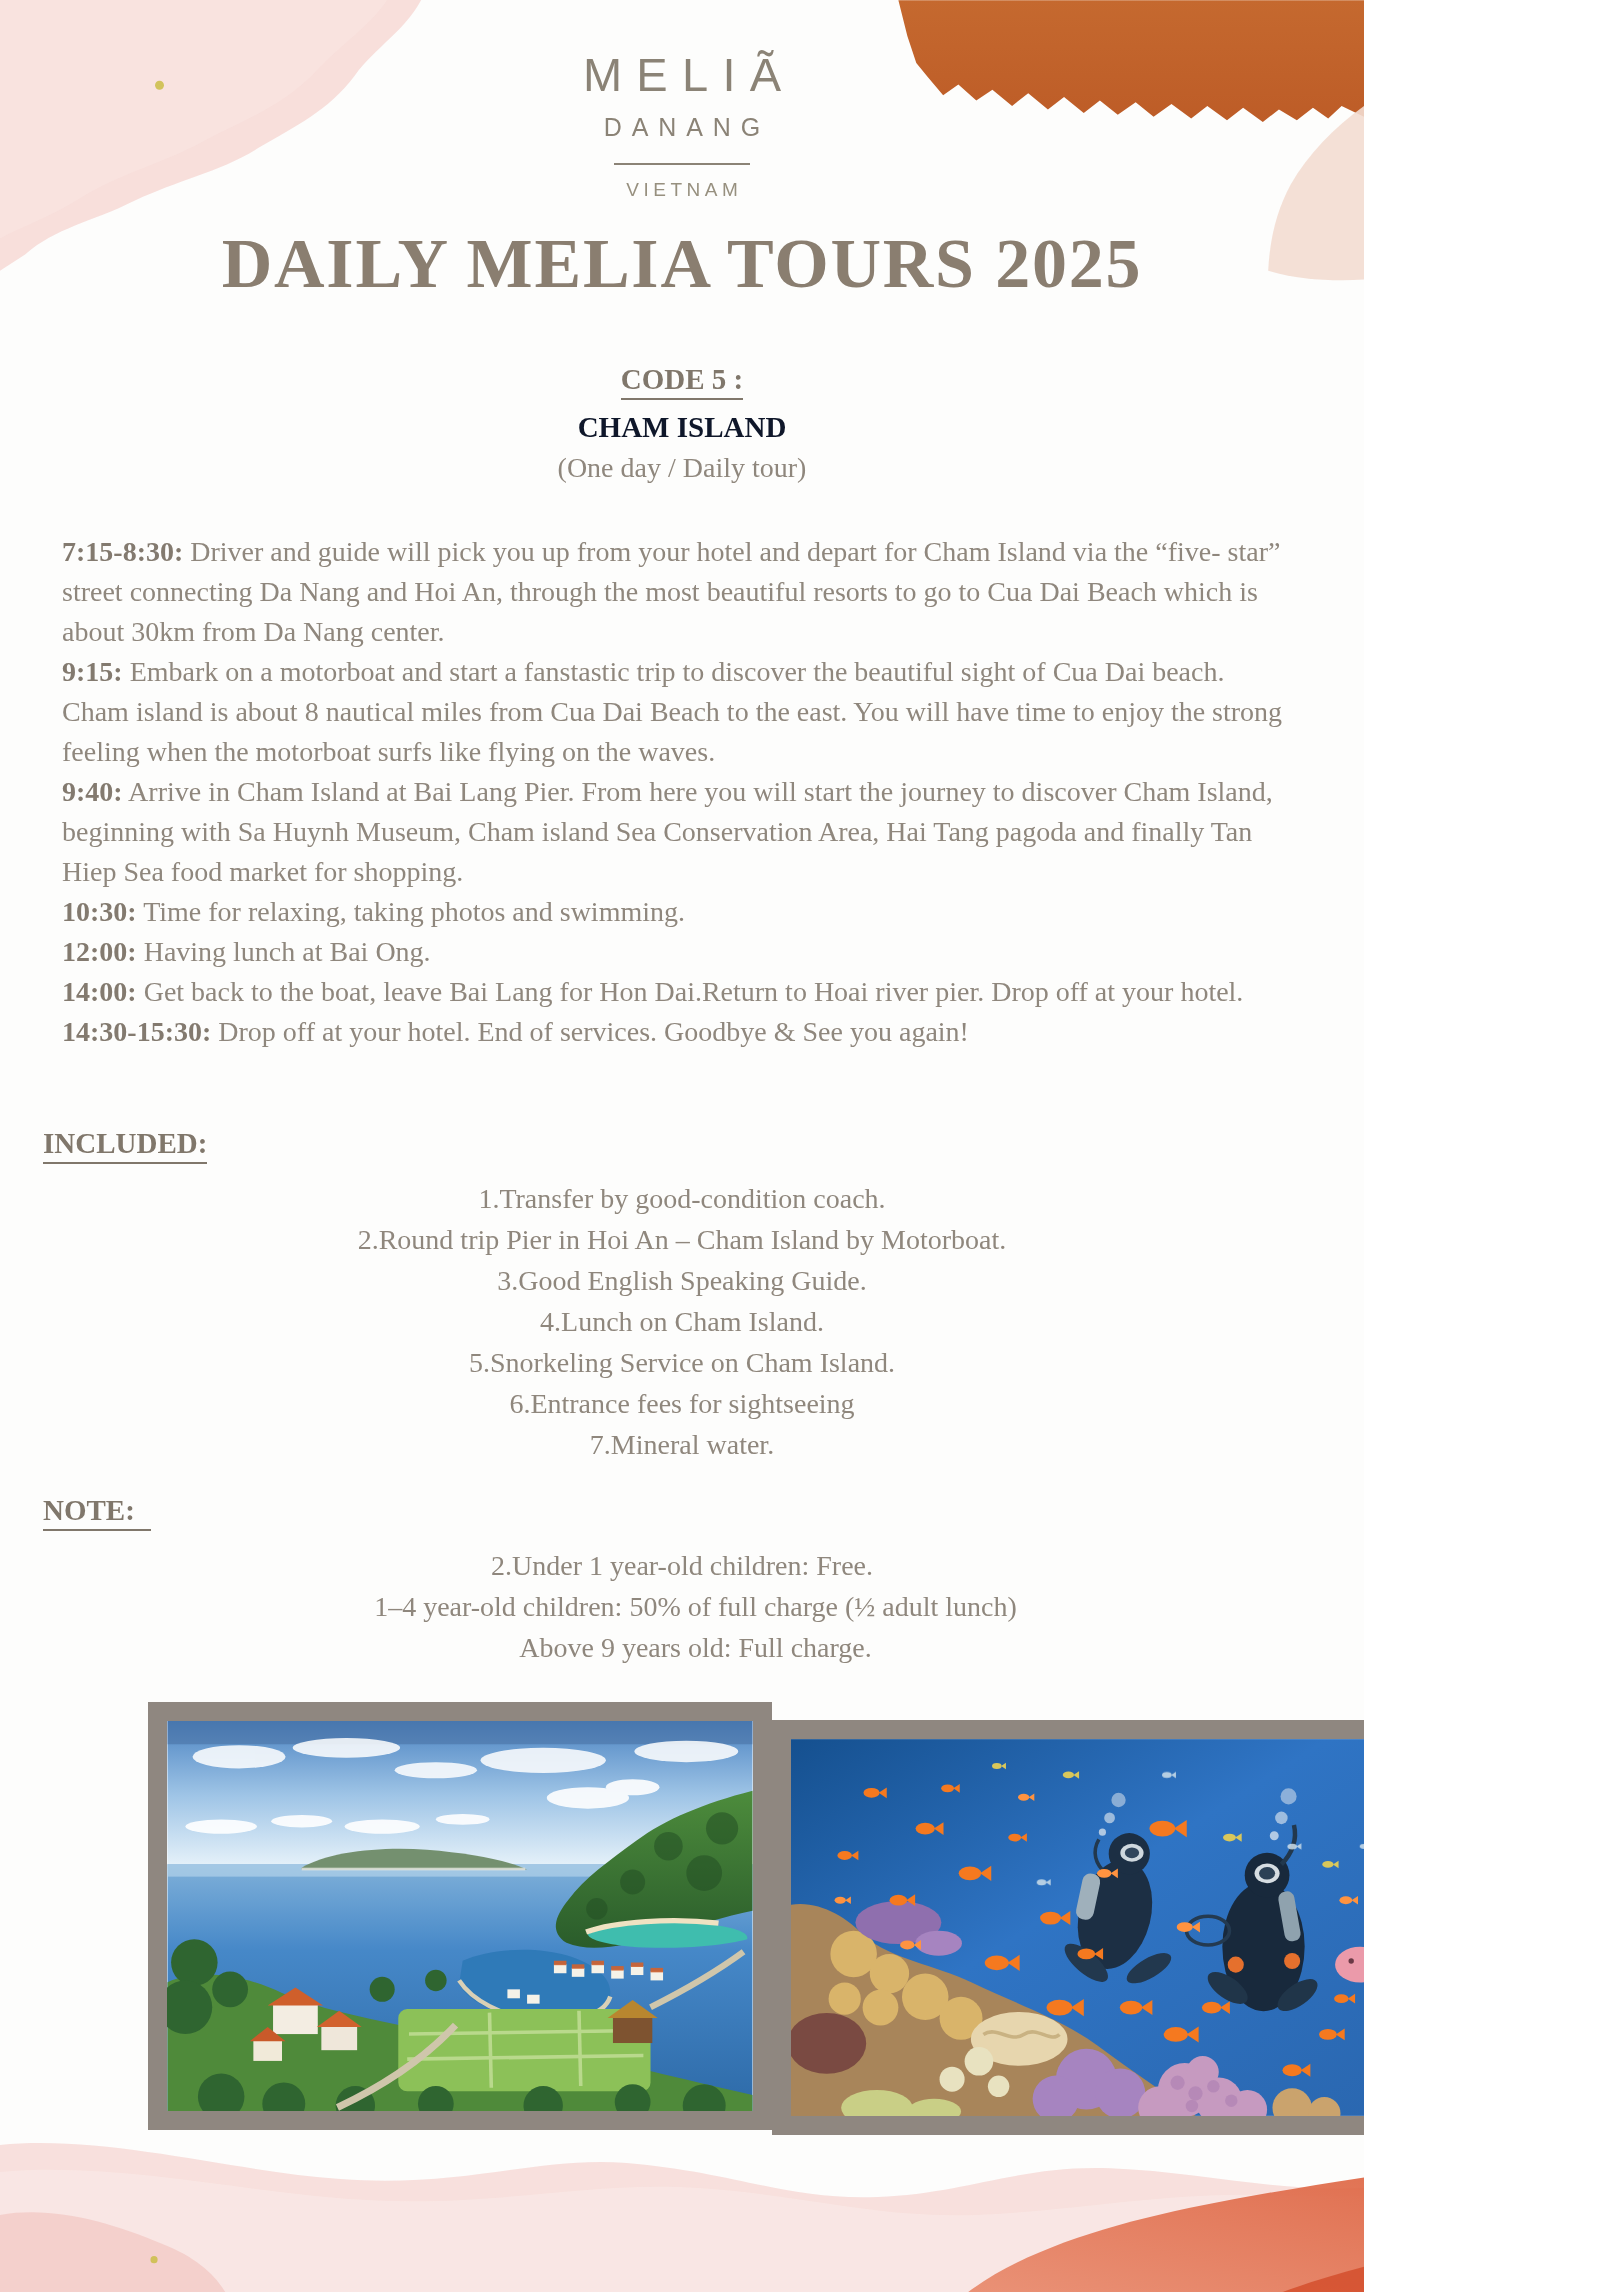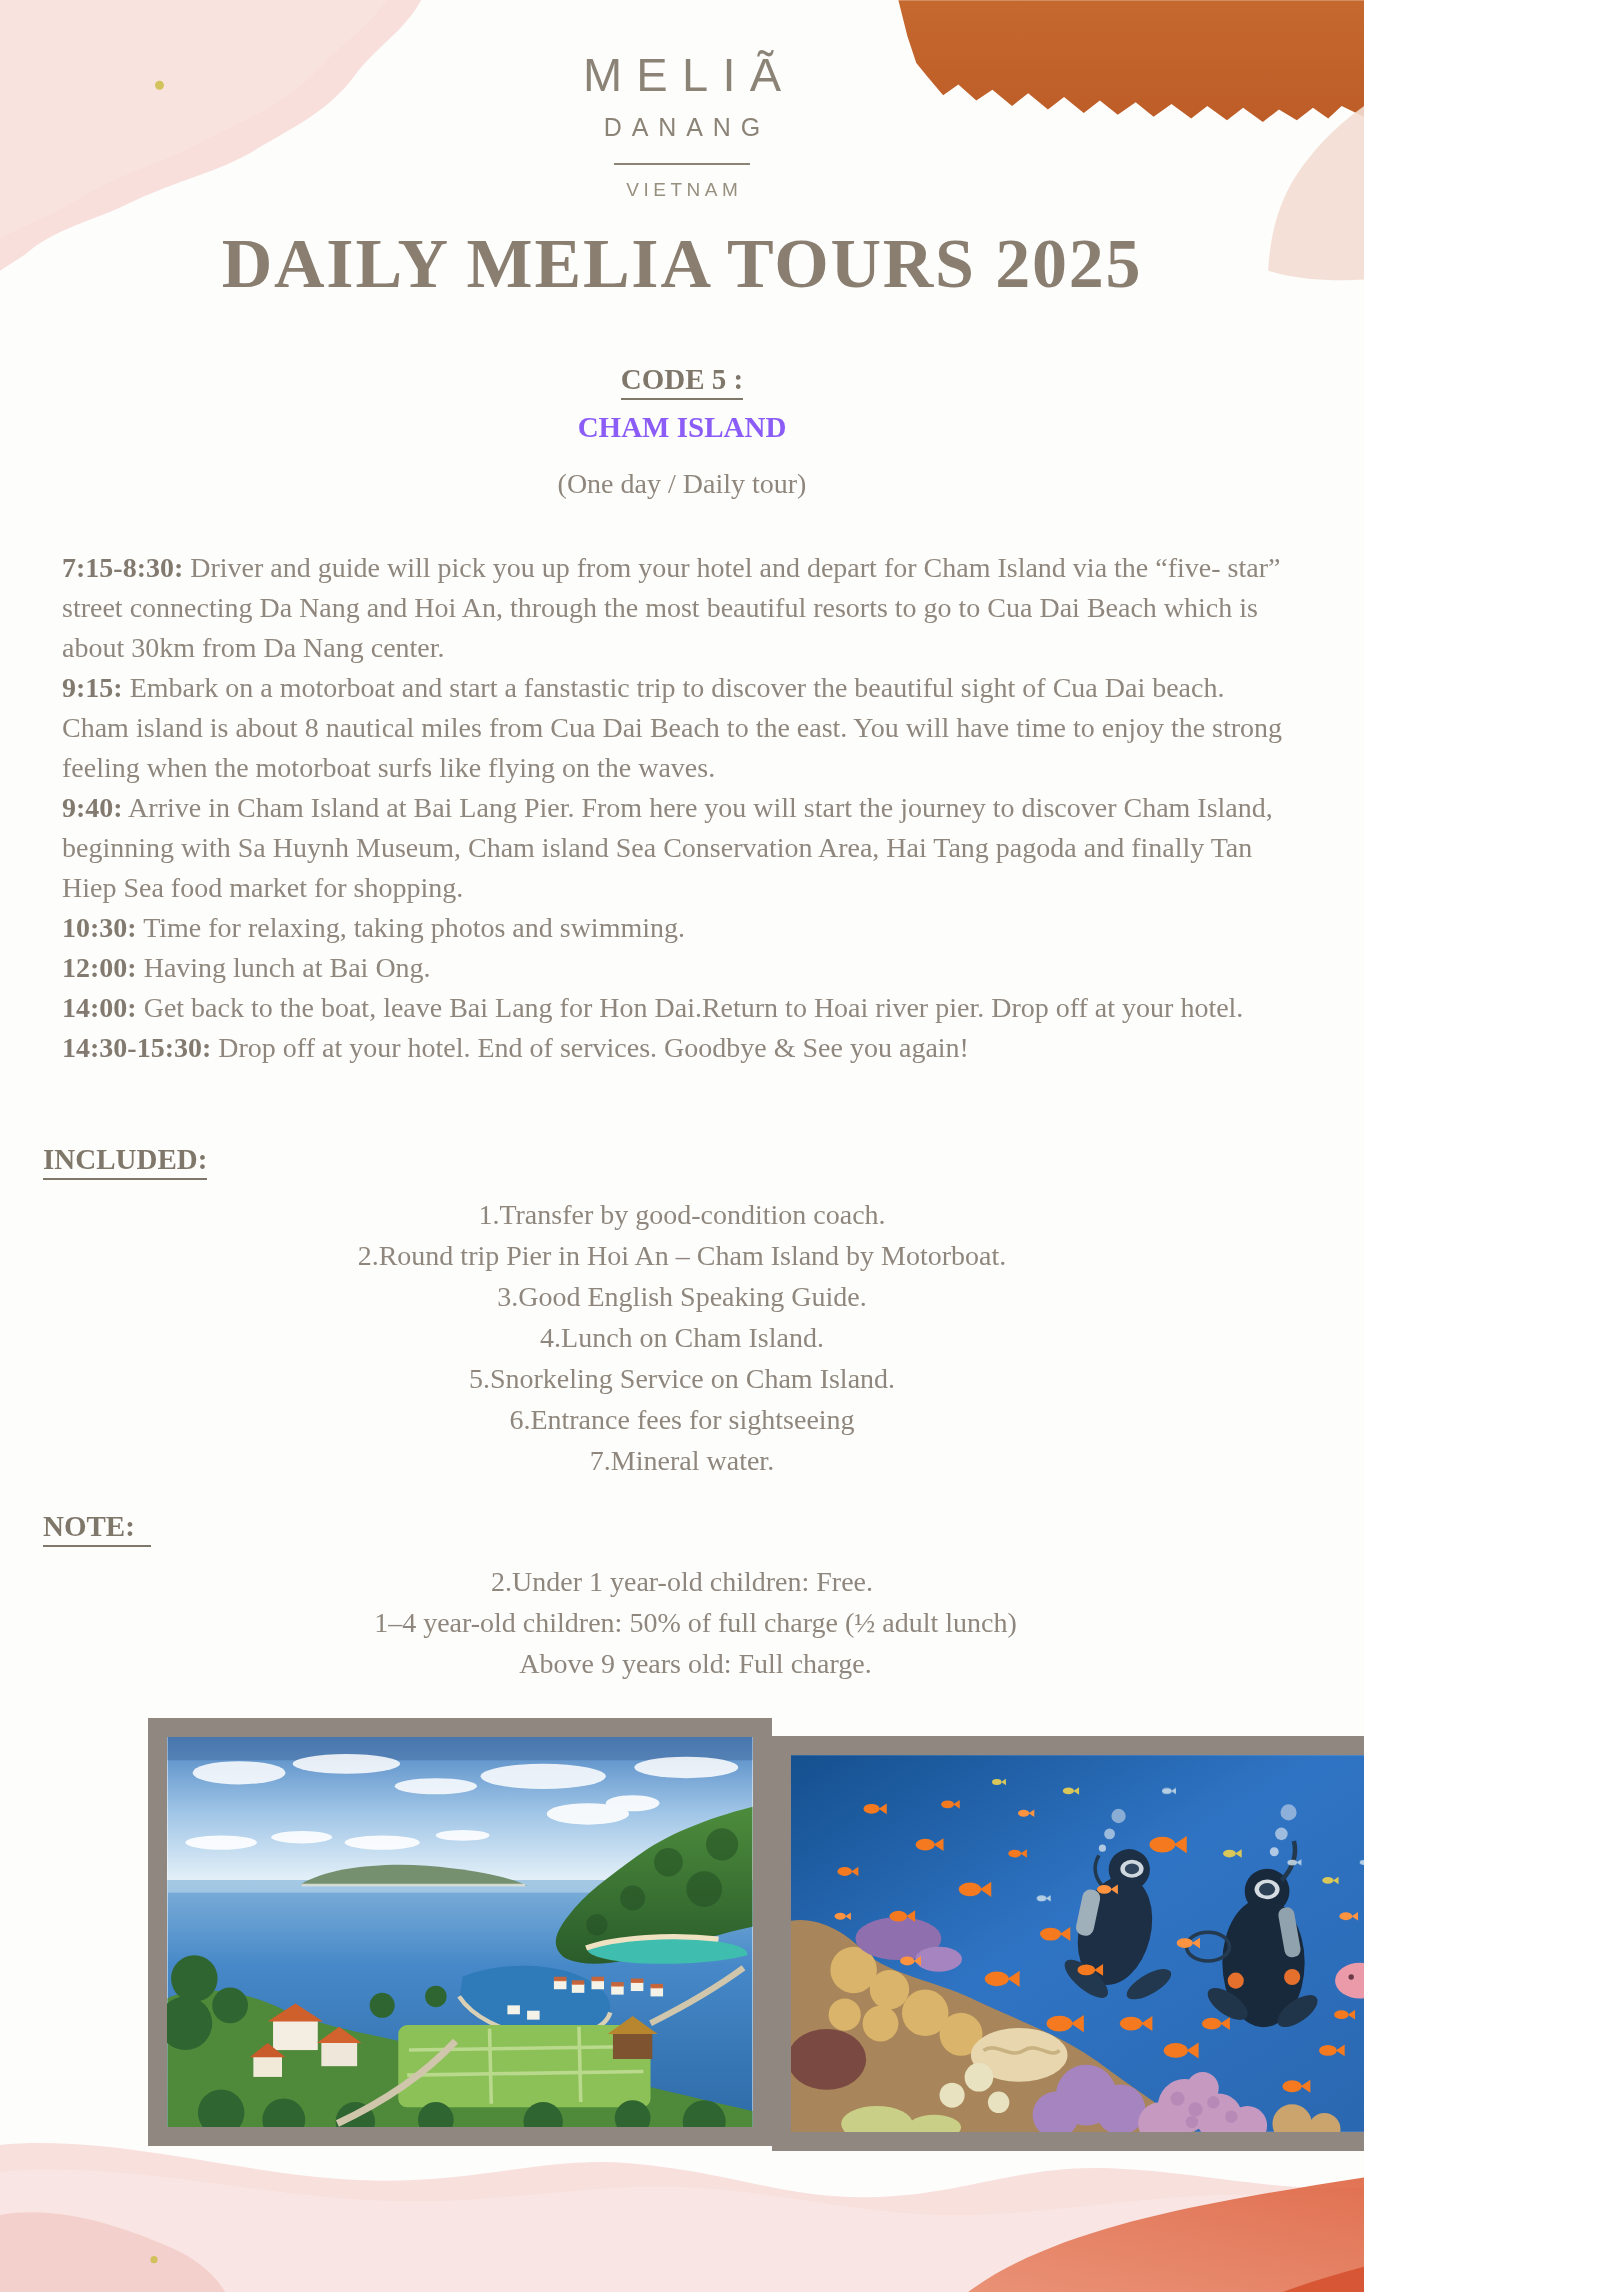--- a/index.html
+++ b/index.html
@@ -32,22 +32,22 @@
     font-size:70px;font-weight:bold;letter-spacing:1.8px;color:#8a7e70;
     margin:23px 0 0 0;
   }
 
   
   .code-block{text-align:center;margin-top:59px;font-size:29px;}
   .code-heading{
     display:inline-block;font-weight:bold;color:#80776b;
     border-bottom:2.7px solid currentColor;padding-bottom:1.8px;
   }
-  .tour-name{font-weight:bold;color:#8b5cf6;margin-top:10.7px;}
-  .tour-type{font-size:28px;margin-top:24px;color:#8f877d;}
+  .tour-name{font-weight:bold;color:#0f172a;margin-top:10.7px;}
+  .tour-type{font-size:28px;margin-top:8px;color:#8f877d;}
 
   
   .body-text{padding:0 62px;margin-top:48px;font-size:28px;line-height:40px;}
   .body-text p{margin:0;}
   .time{font-weight:bold;color:#837a6f;}
 
   .included{padding:0 43px;margin-top:75px;}
   .note{padding:0 43px;margin-top:29px;}
   .section-heading{
     display:inline-block;font-size:29px;font-weight:bold;color:#80776b;

